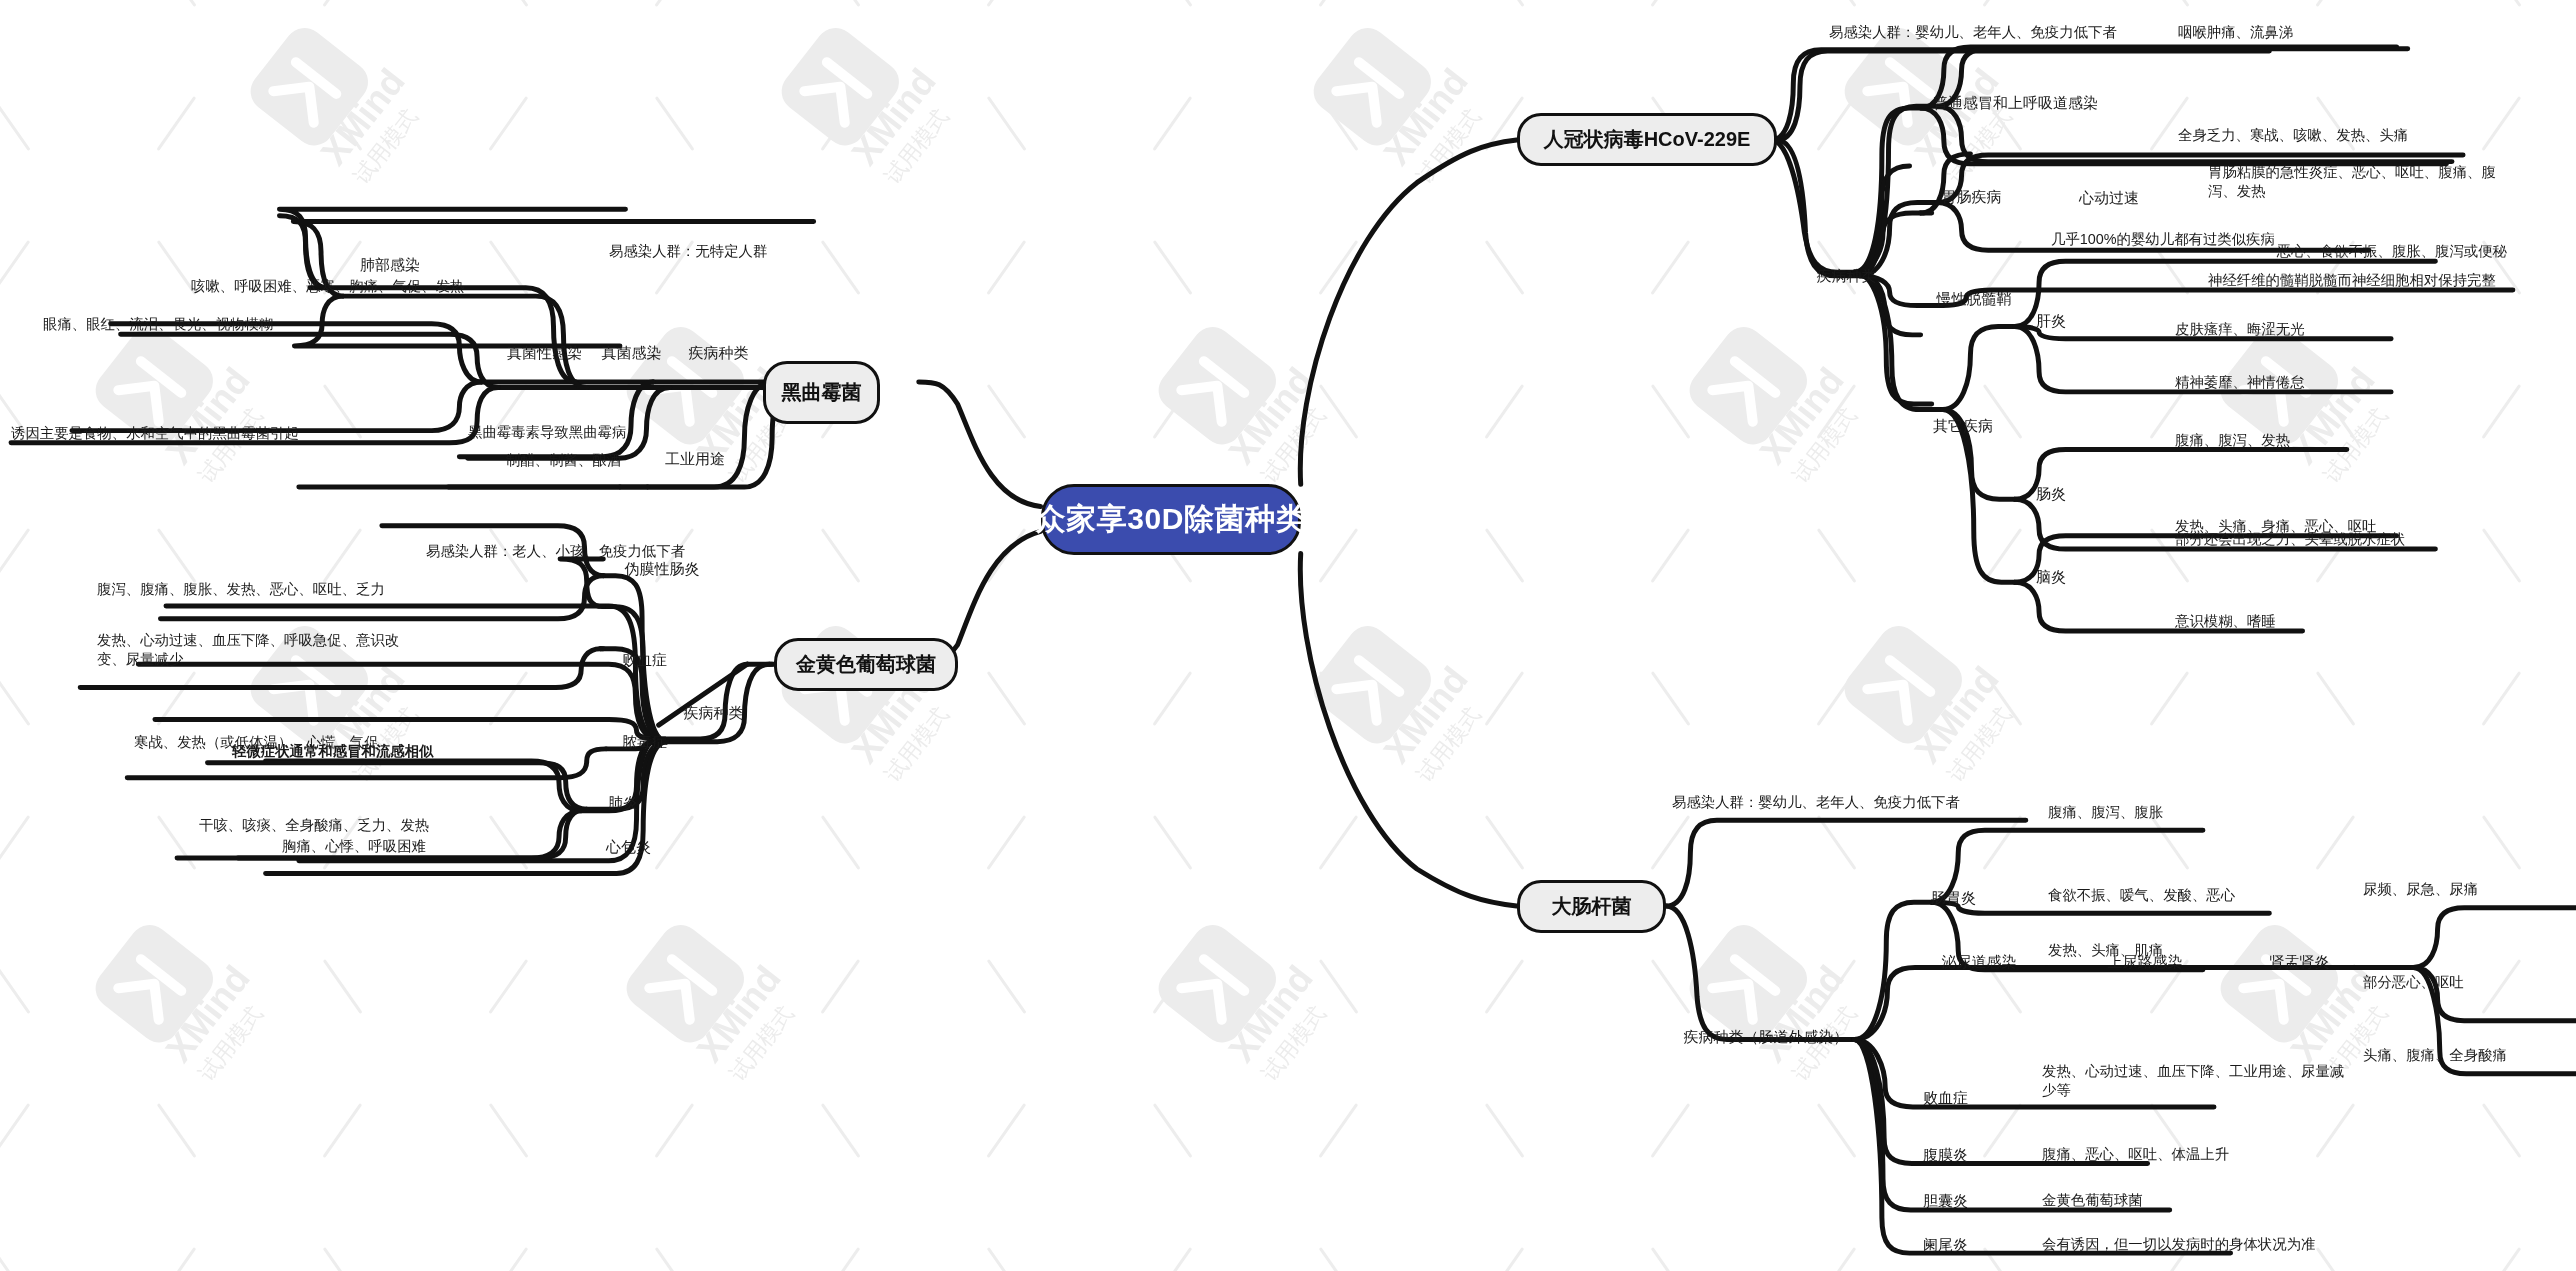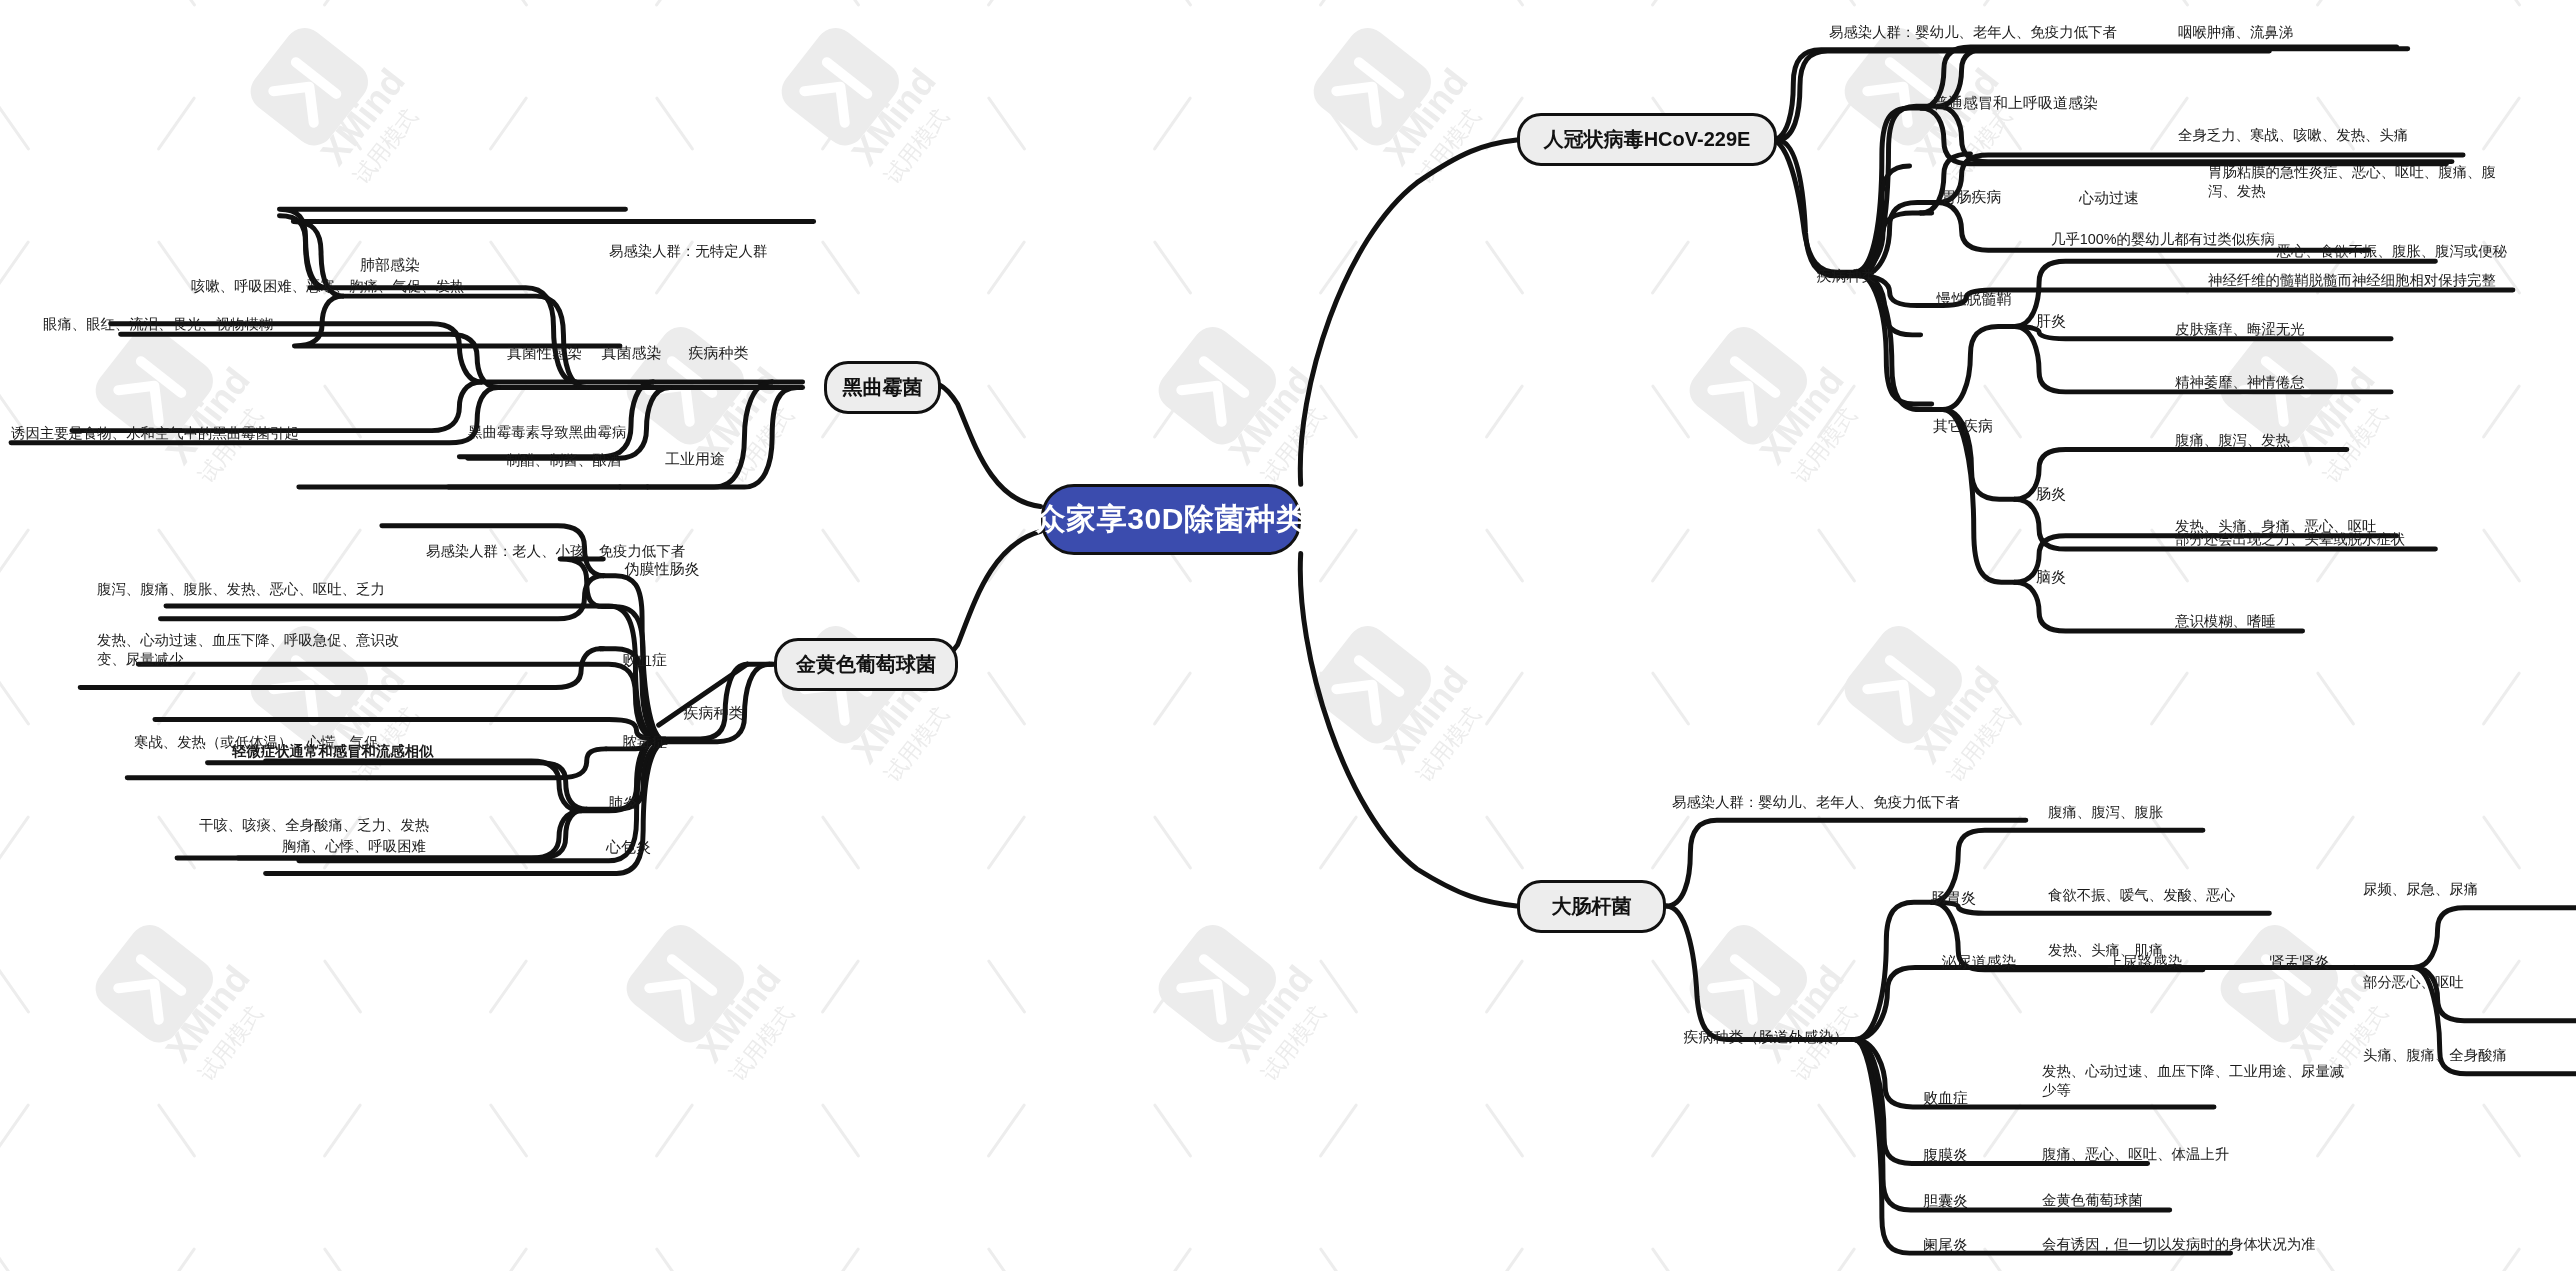--- a/index.html
+++ b/index.html
@@ -560,21 +560,21 @@
       <path d="M3490,1630 C3524,1630 3538,1680 3538,1718 C3538,1742 3554,1752 3586,1752 L3980,1752"></path>
 
       <path d="M4360,1748 C4392,1748 4404,1712 4404,1678 C4404,1652 4420,1640 4452,1640 L4654,1640"></path>
       <path d="M4360,1748 C4392,1748 4404,1776 4404,1806 C4404,1832 4420,1844 4452,1844 L4654,1844"></path>
       <path d="M4360,1748 C4394,1748 4408,1840 4408,1900 C4408,1928 4424,1940 4456,1940 L4654,1940"></path>
     </g>
   </svg>
 
   <div class="node topic-root" style="left:1041px;top:484px;width:260px;height:71px;">众家享30D除菌种类</div>
 
-  <div class="node topic-main" style="left:824px;top:361px;width:117px;height:53px;">黑曲霉菌</div>
+  <div class="node topic-main" style="left:763px;top:361px;width:117px;height:63px;">黑曲霉菌</div>
 
   <div class="node topic-sub tc" style="left:672px;top:343px;width:93px;">疾病种类</div>
   <div class="node topic-sub tc" style="left:587px;top:343px;width:89px;">真菌感染</div>
   <div class="node topic-sub tc" style="left:498px;top:343px;width:93px;">真菌性感染</div>
   <div class="node topic-leaf tl" style="left:43px;top:315px;width:421px;">眼痛、眼红、流泪、畏光、视物模糊</div>
   <div class="node topic-leaf tl" style="left:11px;top:424px;width:465px;">诱因主要是食物、水和空气中的黑曲霉菌引起</div>
   <div class="node topic-sub tc" style="left:343px;top:255px;width:94px;">肺部感染</div>
   <div class="node topic-leaf tl" style="left:609px;top:242px;width:232px;">易感染人群：无特定人群</div>
   <div class="node topic-leaf tl" style="left:191px;top:277px;width:404px;">咳嗽、呼吸困难、恶寒、胸痛、气促、发热</div>
   <div class="node topic-leaf tl" style="left:468px;top:423px;width:277px;">黑曲霉毒素导致黑曲霉病</div>

